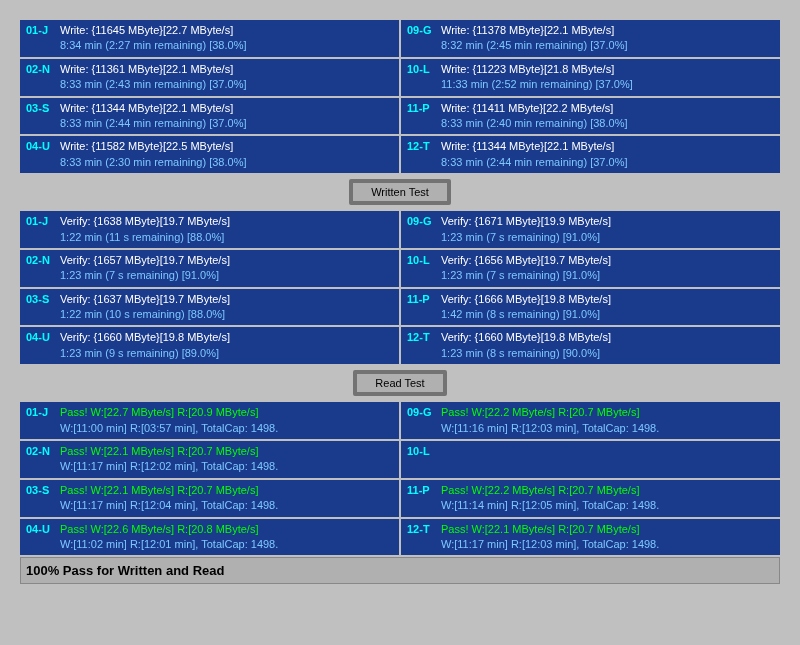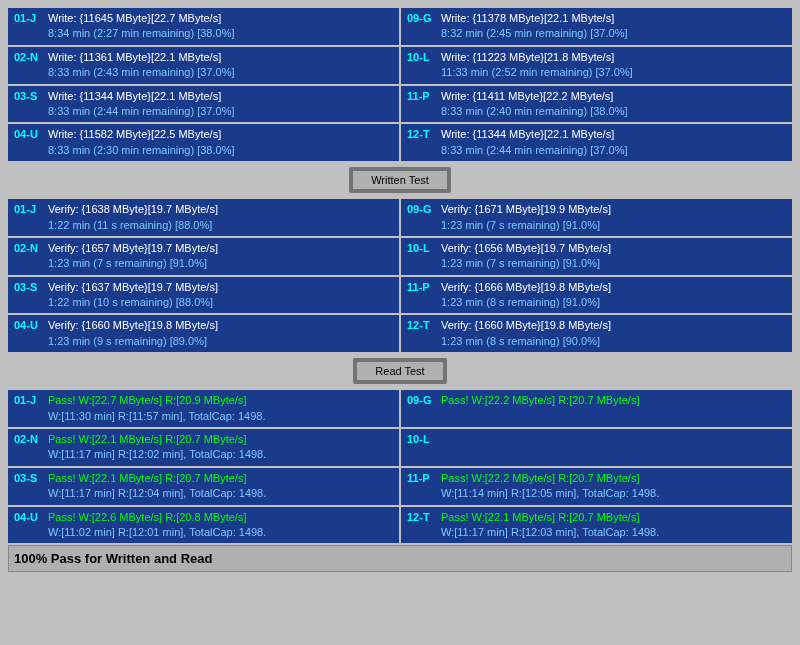--- a/index.html
+++ b/index.html
@@ -6,21 +6,21 @@
     body {
       background: #c0c0c0;
       font-family: Arial, sans-serif;
       font-size: 11px;
       width: 800px;
       min-height: 645px;
     }
     .main-container {
       width: 800px;
       background: #c0c0c0;
-      padding: 8px;
+      padding: 20px;
     }
     .section {
       margin-bottom: 2px;
     }
     .grid-2col {
       display: grid;
       grid-template-columns: 1fr 1fr;
       gap: 2px;
       margin-bottom: 2px;
     }
@@ -205,21 +205,21 @@
               <div class="line1">Verify: {1637 MByte}[19.7 MByte/s]</div>
               <div class="line2">1:22 min (10 s remaining)  [88.0%]</div>
             </div>
           </div>
         </div>
         <div class="cell">
           <div class="cell-inner">
             <span class="cell-id">11-P</span>
             <div class="cell-data">
               <div class="line1">Verify: {1666 MByte}[19.8 MByte/s]</div>
-              <div class="line2">1:23 min (8 s remaining)  [91.0%]</div>
+              <div class="line2">1:42 min (8 s remaining)  [91.0%]</div>
             </div>
           </div>
         </div>
         <div class="cell">
           <div class="cell-inner">
             <span class="cell-id">04-U</span>
             <div class="cell-data">
               <div class="line1">Verify: {1660 MByte}[19.8 MByte/s]</div>
               <div class="line2">1:23 min (9 s remaining)  [89.0%]</div>
             </div>
@@ -241,29 +241,30 @@
     <span class="label-box">Read Test</span>
   </div>
 
   <div class="section" id="pass-section">
   <div class="grid-2col">
         <div class="cell">
           <div class="cell-inner">
             <span class="cell-id">01-J</span>
             <div class="cell-data">
               <div class="line1" style="color: rgb(0, 255, 0);">Pass! W:[22.7 MByte/s] R:[20.9 MByte/s]</div>
-              <div class="line2">W:[11:30 min] R:[11:57 min], TotalCap: 1498.</div>
+              <div class="line2">W:[11:00 min] R:[03:57 min], TotalCap: 1498.</div>
             </div>
           </div>
         </div>
         <div class="cell">
           <div class="cell-inner">
             <span class="cell-id">09-G</span>
             <div class="cell-data">
               <div class="line1" style="color: rgb(0, 255, 0);">Pass! W:[22.2 MByte/s] R:[20.7 MByte/s]</div>
+              <div class="line2">W:[11:16 min] R:[12:03 min], TotalCap: 1498.</div>
             </div>
           </div>
         </div>
         <div class="cell">
           <div class="cell-inner">
             <span class="cell-id">02-N</span>
             <div class="cell-data">
               <div class="line1" style="color: rgb(0, 255, 0);">Pass! W:[22.1 MByte/s] R:[20.7 MByte/s]</div>
               <div class="line2">W:[11:17 min] R:[12:02 min], TotalCap: 1498.</div>
             </div>

